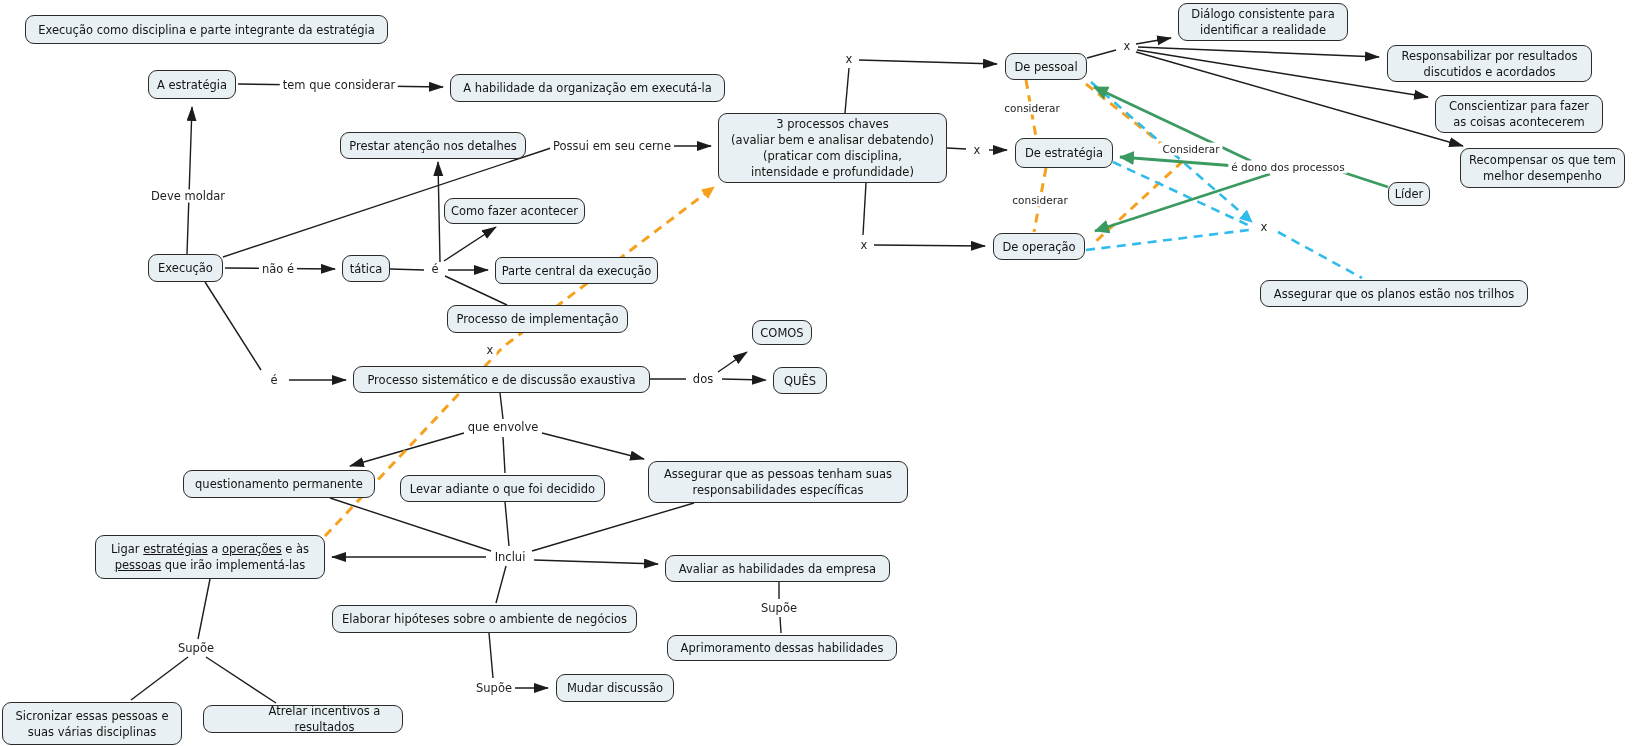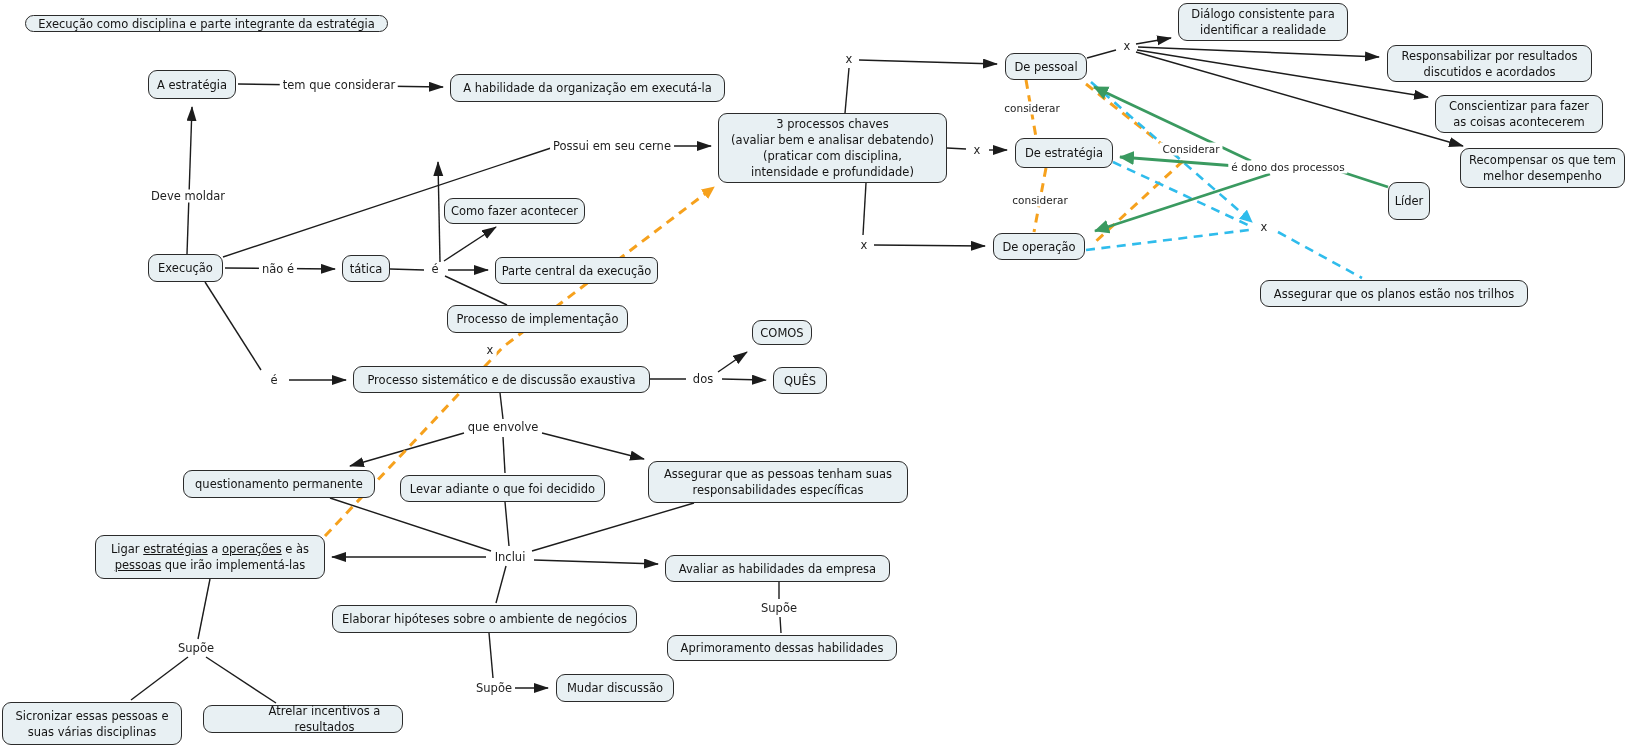--- a/index.html
+++ b/index.html
@@ -89,23 +89,24 @@
       <polyline points="1086,84 1183,161 1093,244" class="e-orange dashed"></polyline>
       <polyline points="1091,82 1252,222" class="e-blue dashed" marker-end="url(#m-blue)"></polyline>
       <polyline points="1113,162 1250,226" class="e-blue dashed"></polyline>
       <polyline points="1086,250 1249,230" class="e-blue dashed"></polyline>
       <polyline points="1278,232 1362,278" class="e-blue dashed"></polyline>
       <polyline points="1388,187 1339,171" class="e-green"></polyline>
       <polyline points="1251,161 1094,87" class="e-green" marker-end="url(#m-green)"></polyline>
       <polyline points="1236,166 1120,157" class="e-green" marker-end="url(#m-green)"></polyline>
       <polyline points="1270,174 1095,231" class="e-green" marker-end="url(#m-green)"></polyline>
     </svg>
-<div class="node" style="left: 25px; top: 15px; width: 363px; height: 17px;">Execução como disciplina e parte integrante da estratégia</div>
+<div class="node" style="left: 25px; top: 15px; width: 363px; height: 29px;">Execução como disciplina e parte integrante da estratégia</div>
     <div class="node" style="left: 148px; top: 70px; width: 88px; height: 29px;">A estratégia</div>
     <div class="node" style="left: 450px; top: 74px; width: 275px; height: 28px;">A habilidade da organização em executá-la</div>
+    <div class="node" style="left: 340px; top: 132px; width: 186px; height: 27px;">Prestar atenção nos detalhes</div>
     <div class="node" style="left: 718px; top: 113px; width: 229px; height: 70px;">3 processos chaves
 (avaliar bem e analisar debatendo)
 (praticar com disciplina,
 intensidade e profundidade)</div>
     <div class="node" style="left: 444px; top: 198px; width: 141px; height: 26px;">Como fazer acontecer</div>
     <div class="node" style="left: 148px; top: 254px; width: 75px; height: 28px;">Execução</div>
     <div class="node" style="left: 342px; top: 255px; width: 48px; height: 27px;">tática</div>
     <div class="node" style="left: 495px; top: 257px; width: 163px; height: 27px; border-radius: 7px;">Parte central da execução</div>
     <div class="node" style="left: 447px; top: 305px; width: 181px; height: 28px;">Processo de implementação</div>
     <div class="node" style="left: 353px; top: 366px; width: 297px; height: 27px;">Processo sistemático e de discussão exaustiva</div>
@@ -127,21 +128,21 @@
     <div class="node" style="left: 1015px; top: 138px; width: 98px; height: 30px;">De estratégia</div>
     <div class="node" style="left: 993px; top: 233px; width: 92px; height: 27px;">De operação</div>
     <div class="node" style="left: 1178px; top: 3px; width: 170px; height: 38px;">Diálogo consistente para
 identificar a realidade</div>
     <div class="node" style="left: 1387px; top: 45px; width: 205px; height: 37px;">Responsabilizar por resultados
 discutidos e acordados</div>
     <div class="node" style="left: 1435px; top: 95px; width: 168px; height: 38px;">Conscientizar para fazer
 as coisas acontecerem</div>
     <div class="node" style="left: 1460px; top: 148px; width: 165px; height: 40px;">Recompensar os que tem
 melhor desempenho</div>
-    <div class="node" style="left: 1388px; top: 182px; width: 42px; height: 38px;">Líder</div>
+    <div class="node" style="left: 1388px; top: 182px; width: 42px; height: 24px;">Líder</div>
     <div class="node" style="left: 1260px; top: 280px; width: 268px; height: 27px;">Assegurar que os planos estão nos trilhos</div>
     <div class="lbl" style="left: 339px; top: 85px;">tem que considerar</div>
     <div class="lbl" style="left: 188px; top: 196px;">Deve moldar</div>
     <div class="lbl" style="left: 278px; top: 269px;">não é</div>
     <div class="lbl" style="left: 435px; top: 269px;">é</div>
     <div class="lbl" style="left: 612px; top: 146px;">Possui em seu cerne</div>
     <div class="lbl" style="left: 490px; top: 350px;">x</div>
     <div class="lbl" style="left: 274px; top: 380px;">é</div>
     <div class="lbl" style="left: 703px; top: 379px;">dos</div>
     <div class="lbl" style="left: 503px; top: 427px;">que envolve</div>

